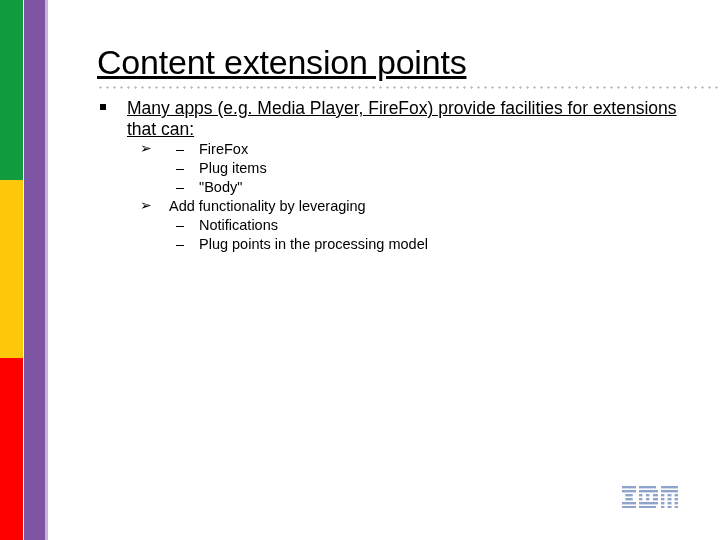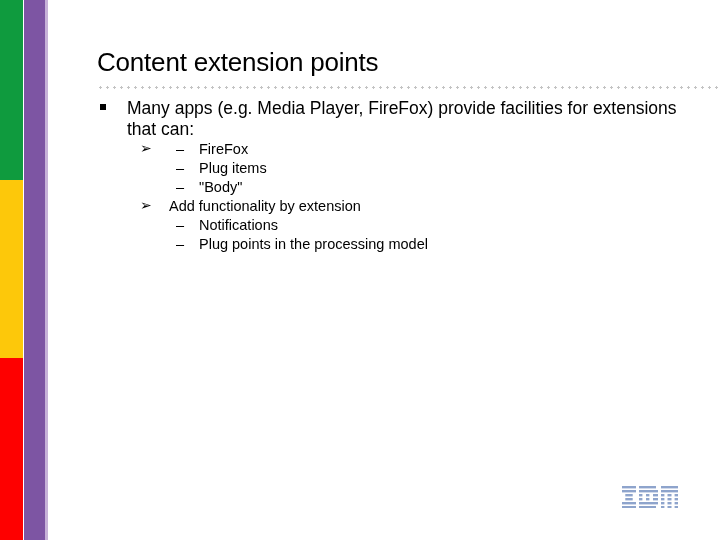--- a/index.html
+++ b/index.html
@@ -49,25 +49,26 @@
     width: 3px;
     height: 540px;
     background: #c7b2d8;
   }
 
   
   .title {
     position: absolute;
     left: 97px;
     top: 44px;
-    font-size: 26px;
+    font-size: 34px;
     line-height: 36px;
     color: #000000;
     letter-spacing: -0.2px;
     white-space: nowrap;
+    text-decoration: underline;
   }
 
   .title-rule {
     position: absolute;
     left: 97px;
     top: 86px;
     width: 622px;
     height: 3px;
     background-image: radial-gradient(circle, #c3c3c3 0 1px, transparent 1.2px);
     background-size: 7px 3px;
@@ -90,21 +91,21 @@
     color: #000000;
   }
   .lvl1 .marker {
     position: absolute;
     left: 3px;
     top: 6px;
     width: 6px;
     height: 6px;
     background: #000000;
   }
-  .lvl1-text { display: block; }
+  .lvl1-text { display: block; text-decoration: underline; }
 
   .lvl2 {
     position: relative;
     padding-left: 72px;
     font-size: 14.5px;
     line-height: 19px;
     color: #000000;
   }
   .lvl2 .marker {
     position: absolute;
@@ -179,21 +180,21 @@
       <span>Plug items</span>
     </div>
 
     <div class="lvl3">
       <span class="marker">–</span>
       <span>"Body"</span>
     </div>
 
     <div class="lvl2">
       <span class="marker">➢</span>
-      <span>Add functionality by extension</span>
+      <span>Add functionality by leveraging</span>
     </div>
 
     <div class="lvl3">
       <span class="marker">–</span>
       <span>Notifications</span>
     </div>
 
     <div class="lvl3">
       <span class="marker">–</span>
       <span>Plug points in the processing model</span>

